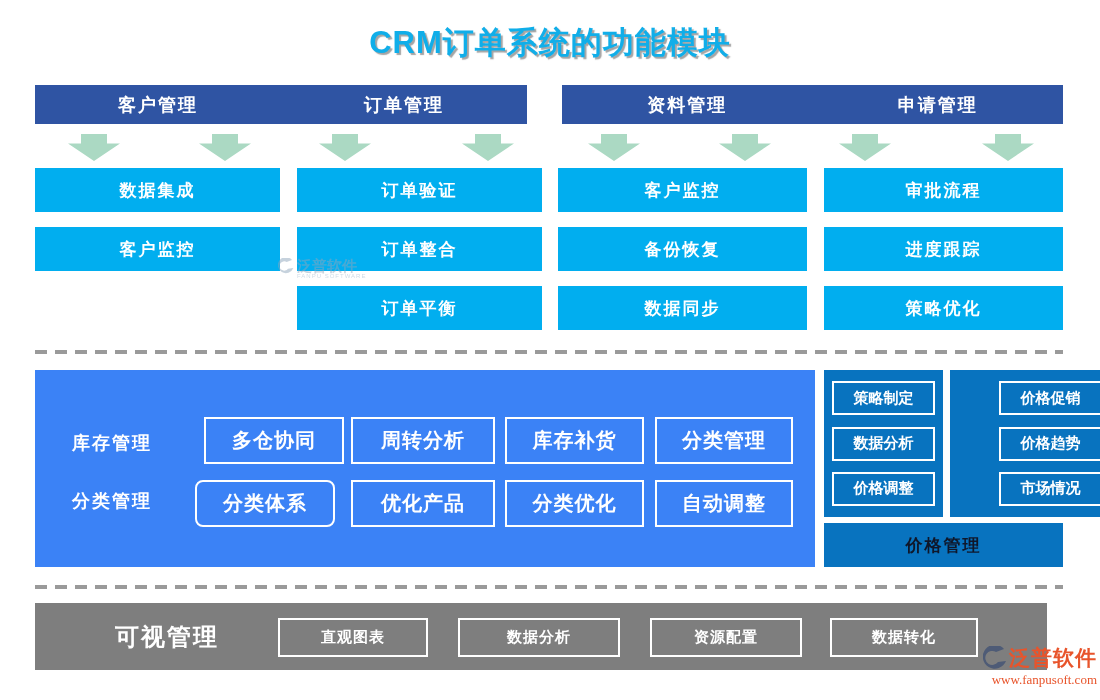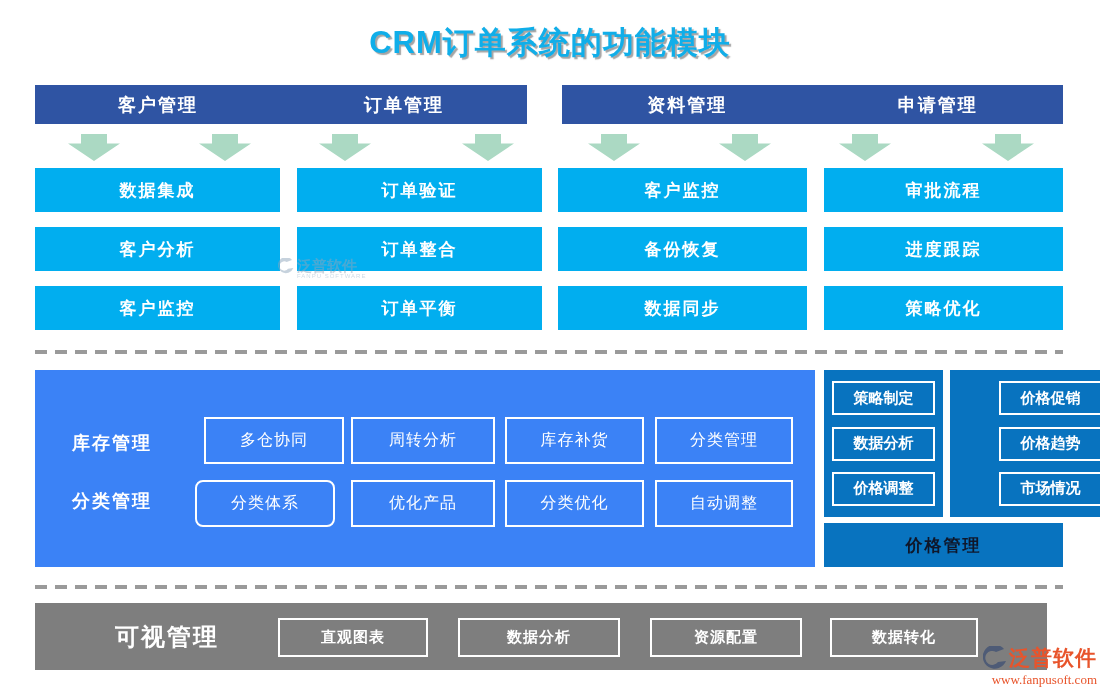--- a/index.html
+++ b/index.html
@@ -20,21 +20,21 @@
   .col-boxes{position:absolute;top:168px;display:flex;flex-direction:column;gap:15px;}
   .module-box{height:44px;background:#01AEEF;display:flex;align-items:center;justify-content:center;
       color:#fff;font-size:17px;font-weight:bold;letter-spacing:2px;}
 
   .divider{position:absolute;left:35px;width:1028px;height:4px;
       background:repeating-linear-gradient(90deg,#9a9a9a 0 12px,transparent 12px 20px);}
 
   .blue-panel{position:absolute;background:#3b82f6;text-align:right;}
   .panel-label{position:absolute;color:#fff;font-size:18px;font-weight:bold;letter-spacing:2px;}
   .outline-box{position:absolute;border:2px solid #fff;display:flex;align-items:center;justify-content:center;
-      color:#fff;font-size:16px;font-weight:normal;letter-spacing:1px;box-sizing:border-box;}
+      color:#fff;font-size:20px;font-weight:bold;letter-spacing:1px;box-sizing:border-box;}
 
   .price-col{position:absolute;top:370px;height:147px;background:#0873BF;display:flex;
       flex-direction:column;justify-content:space-evenly;align-items:center;}
   .price-box{width:103px;height:34px;border:2px solid #fff;box-sizing:border-box;display:flex;
       align-items:center;justify-content:center;color:#fff;font-size:15px;font-weight:bold;}
   .price-footer{position:absolute;left:824px;top:523px;width:239px;height:44px;background:#0873BF;
       display:flex;align-items:center;justify-content:center;color:#0f172a;font-size:17px;
       font-weight:bold;letter-spacing:2px;}
 
   .gray-bar{position:absolute;left:35px;top:603px;width:1012px;height:67px;background:#7E7E7E;}
@@ -75,21 +75,20 @@
   <div class="arrow" style="left:199px;"></div>
   <div class="arrow" style="left:319px;"></div>
   <div class="arrow" style="left:462px;"></div>
   <div class="arrow" style="left:588px;"></div>
   <div class="arrow" style="left:719px;"></div>
   <div class="arrow" style="left:839px;"></div>
   <div class="arrow" style="left:982px;"></div>
 
   <div class="col-boxes" style="left:35px;width:245px;">
     <div class="module-box">数据集成</div>
-    <div class="module-box">客户分析</div>
     <div class="module-box">客户监控</div>
   </div>
   <div class="col-boxes" style="left:297px;width:245px;">
     <div class="module-box">订单验证</div>
     <div class="module-box">订单整合</div>
     <div class="module-box">订单平衡</div>
   </div>
   <div class="col-boxes" style="left:558px;width:249px;">
     <div class="module-box">客户监控</div>
     <div class="module-box">备份恢复</div>

